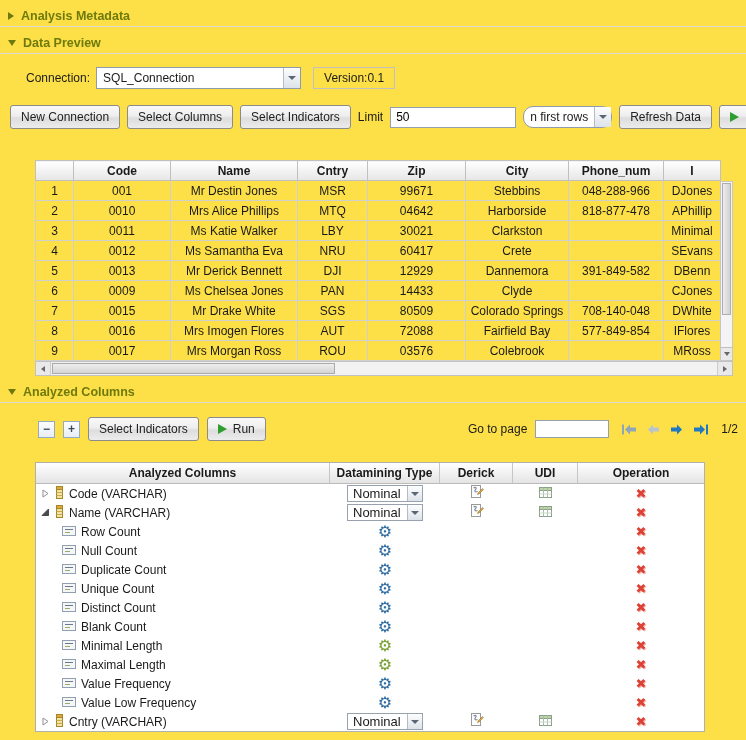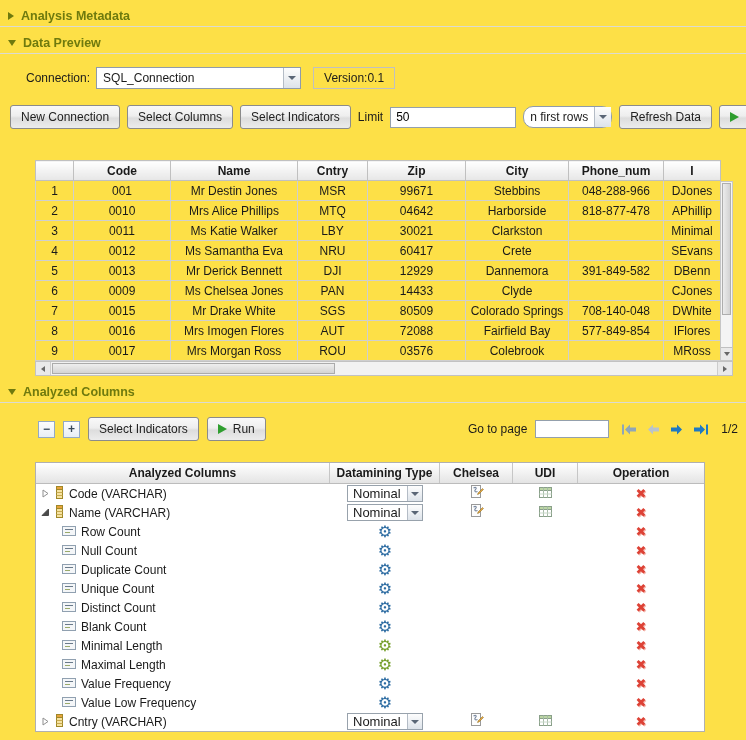--- a/index.html
+++ b/index.html
@@ -303,21 +303,21 @@
           <rect x="13" y="0.5" width="2" height="10"></rect>
         </svg>
     </span>
     <span class="pg-num">1/2</span>
   </div>
 
   <div class="tree">
     <div class="t-hdr">
       <div class="hc w-name">Analyzed Columns</div>
       <div class="hc w-dm">Datamining Type</div>
-      <div class="hc w-pat">Chelsea</div>
+      <div class="hc w-pat">Derick</div>
       <div class="hc w-udi">UDI</div>
       <div class="hc w-op">Operation</div>
     </div>
     <div class="t-body">
         <div class="trow col-row">
     <div class="cell c-namecell w-name">
       <span class="expander collapsed">
         <svg class="exp-svg" width="9" height="9" viewBox="0 0 9 9">
           <path class="p-collapsed" d="M2 1 L7 4.5 L2 8 Z" fill="#ffffff" stroke="#8f8f8f"></path>
           <path class="p-expanded" d="M1 7.5 L7.5 1 L7.5 7.5 Z" fill="#4a4a4a" stroke="#4a4a4a"></path>

